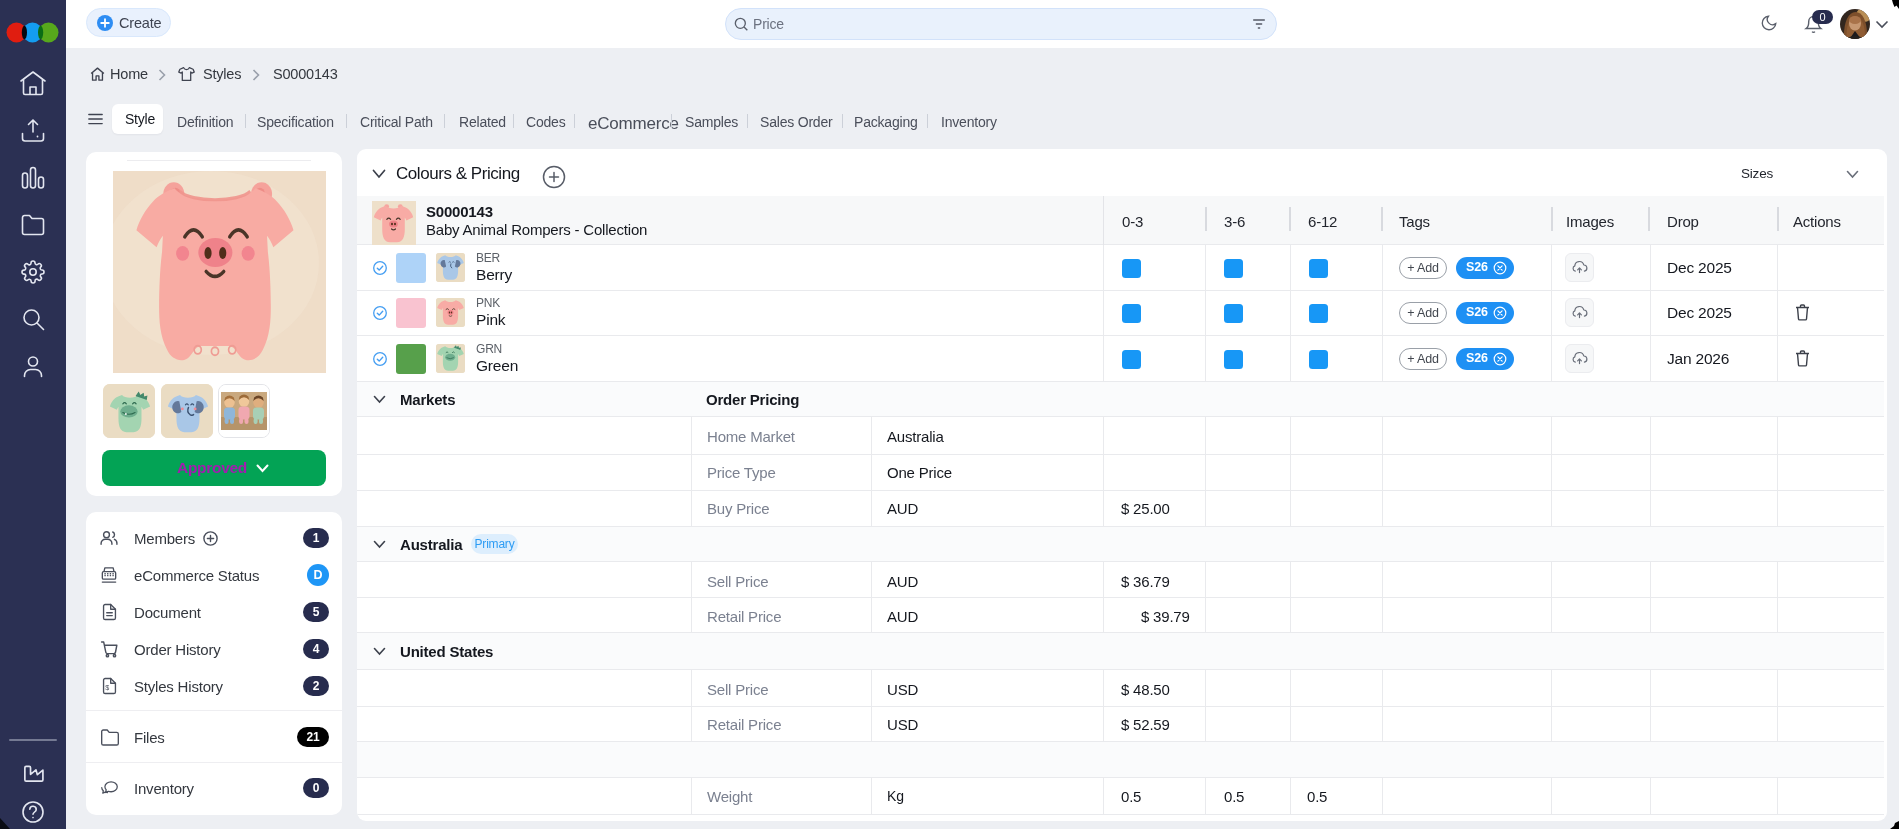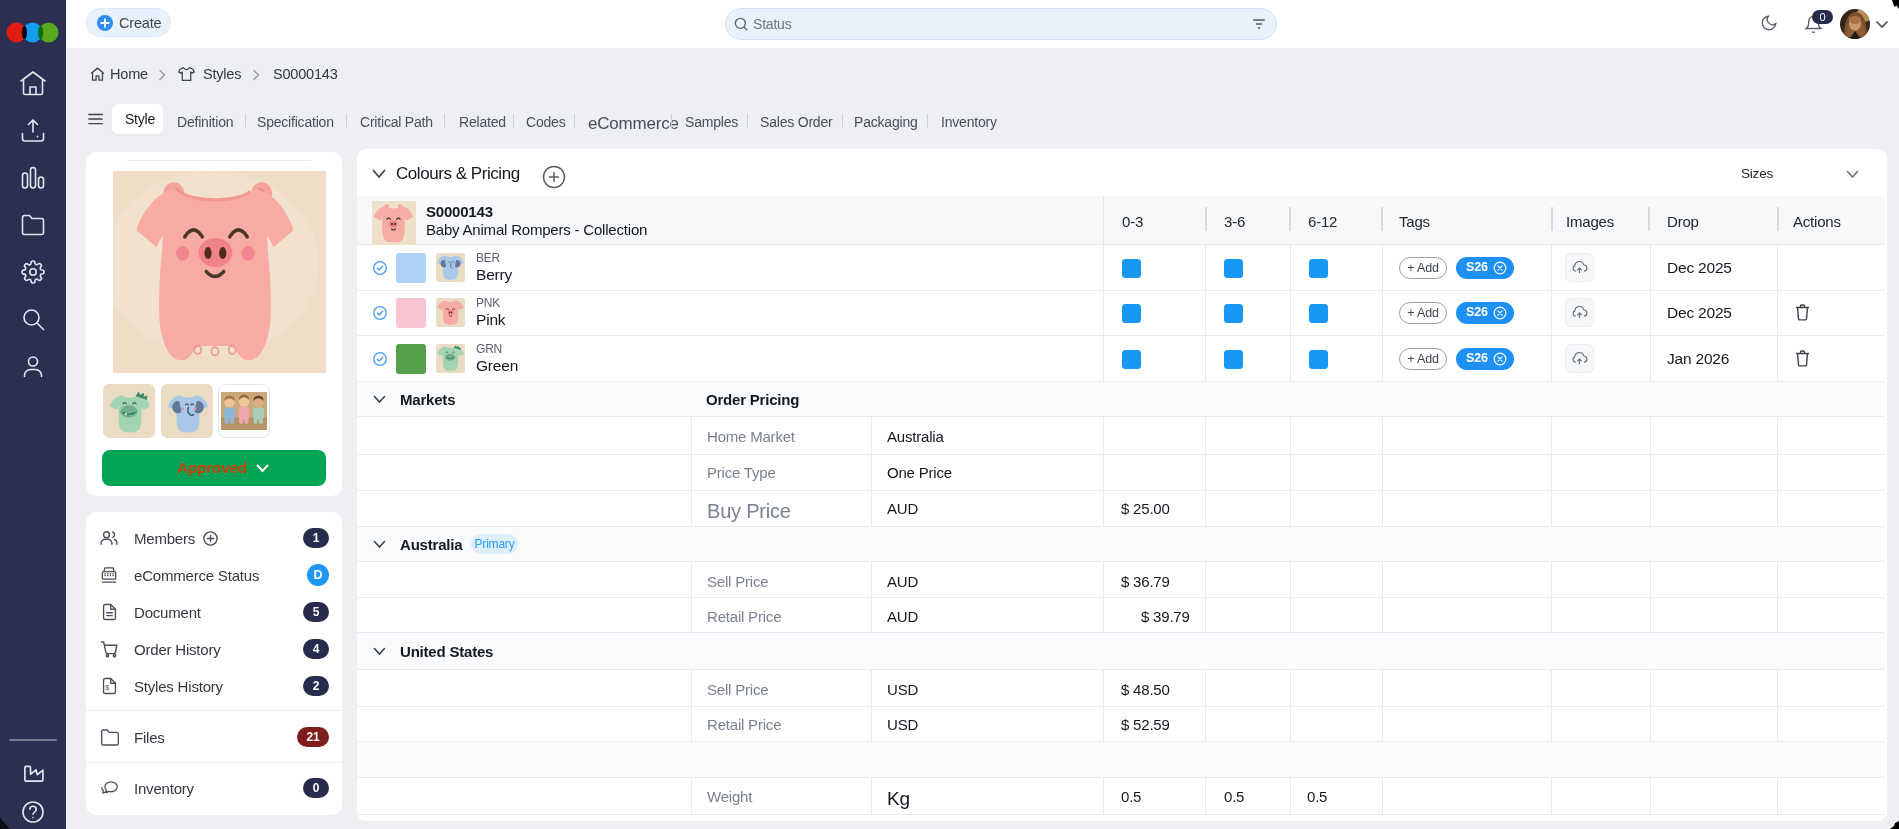--- a/index.html
+++ b/index.html
@@ -26,21 +26,21 @@
 <svg class="ic" style="left:100px;top:17.5px" width="10" height="10" viewBox="0 0 10 10">
       <path d="M5 1.2V8.8M1.2 5H8.8" stroke="#fff" stroke-width="1.8" stroke-linecap="round"></path>
     </svg>
 <div class="abs" style="left:119px;top:15px;font-size:14.5px;color:#3e4350">Create</div>
 
 <div class="abs" style="left:725px;top:8px;width:552px;height:32px;border-radius:16px;background:#e9f1fc;border:1px solid #d2e2fa"></div>
 <svg class="ic" style="left:733px;top:16px" width="16" height="16" viewBox="0 0 24 24" fill="none" stroke="#5a5f6b" stroke-width="2">
       <circle cx="11" cy="11" r="7.5"></circle>
       <path d="M21.5 21.5l-5-5"></path>
     </svg>
-<div class="abs" style="left:753px;top:16px;font-size:14px;color:#6c7280">Status</div>
+<div class="abs" style="left:753px;top:16px;font-size:14px;color:#6c7280">Price</div>
 <svg class="ic" style="left:1251px;top:16px" width="16" height="16" viewBox="0 0 24 24" fill="none" stroke="#555a66" stroke-width="2" stroke-linecap="round">
       <path d="M4 6h16M8 12h8M11 18h2"></path>
     </svg>
 
 <svg class="ic" style="left:1760px;top:14px" width="18" height="18" viewBox="0 0 24 24" fill="none" stroke="#5a5f6b" stroke-width="1.8">
       <path d="M21 12.8A9 9 0 1 1 11.2 3a7 7 0 0 0 9.8 9.8z"></path>
     </svg>
 
 <svg class="ic" style="left:1804px;top:15px" width="19" height="19" viewBox="0 0 24 24" fill="none" stroke="#5a5f6b" stroke-width="1.8">
       <path d="M18 8A6 6 0 0 0 6 8c0 7-3 9-3 9h18s-3-2-3-9"></path>
@@ -252,21 +252,21 @@
  <circle cx="39.5" cy="17.5" r="5.2" fill="#dfae7e"></circle>
  <path d="M34.3 16 q5.2-5.5 10.4 0 l-0.8-3.5 q-4.4-3.8-8.8 0 z" fill="#6b4526"></path>
  <rect x="34" y="22.5" width="11" height="12" rx="3.5" fill="#a8cfb5"></rect>
  <rect x="34.6" y="33" width="4" height="6" rx="2" fill="#a8cfb5"></rect>
  <rect x="40" y="33" width="4" height="6" rx="2" fill="#a8cfb5"></rect>
 </g>
 </svg>
 </div>
 
 <div class="abs" style="left:102px;top:450px;width:224px;height:36px;border-radius:8px;background:#03a355"></div>
-<div class="abs" style="left:102px;top:459px;width:224px;text-align:center;font-size:15.5px;font-weight:700;color:#c2410c;letter-spacing:-0.3px"><span style="margin-right:4px">Approved</span></div>
+<div class="abs" style="left:102px;top:459px;width:224px;text-align:center;font-size:15.5px;font-weight:700;color:#a21caf;letter-spacing:-0.3px"><span style="margin-right:4px">Approved</span></div>
 <svg class="ic" style="left:256px;top:464px" width="13" height="9" viewBox="0 0 13 9" fill="none" stroke="#fff" stroke-width="2" stroke-linecap="round">
       <path d="M1.5 1.5L6.5 7l5-5.5"></path>
     </svg>
 
 <div class="abs" style="left:86px;top:512px;width:256px;height:303px;background:#fff;border-radius:10px"></div>
 
 <svg class="ic" style="left:99px;top:528px" width="20" height="20" viewBox="0 0 24 24" fill="none" stroke="#4a4f5c" stroke-width="1.7" stroke-linecap="round">
       <circle cx="9" cy="8" r="3.5"></circle>
       <path d="M2.5 19.5v-1a5 5 0 0 1 5-5h3a5 5 0 0 1 5 5v1"></path>
       <path d="M16.5 4.8a3.5 3.5 0 0 1 0 6.4"></path>
@@ -310,21 +310,21 @@
       <text x="9" y="17.5" font-size="9" fill="#4a4f5c" stroke="none" font-family="Liberation Sans" text-anchor="middle">$</text>
     </svg>
 <div class="abs" style="left:134px;top:678px;font-size:15px;color:#34383f">Styles History</div>
 <div class="abs" style="left:303px;top:676px;width:26px;height:20px;border-radius:10px;background:#272c4e;color:#fff;font-size:12px;font-weight:700;text-align:center;line-height:20px">2</div>
 
 <div class="abs" style="left:86px;top:710px;width:256px;height:1px;background:#eeeef1"></div>
 <svg class="ic" style="left:100px;top:728px" width="20" height="19" viewBox="0 0 24 24" fill="none" stroke="#4a4f5c" stroke-width="1.7" stroke-linejoin="round">
       <path d="M1.5 4.5a2 2 0 0 1 2-2h5l2.5 3h9.5a2 2 0 0 1 2 2v12a2 2 0 0 1-2 2h-17a2 2 0 0 1-2-2z"></path>
     </svg>
 <div class="abs" style="left:134px;top:729px;font-size:15px;color:#34383f">Files</div>
-<div class="abs" style="left:297px;top:727px;width:32px;height:20px;border-radius:10px;background:#7f1d1d;color:#fff;font-size:12px;font-weight:700;text-align:center;line-height:20px">21</div>
+<div class="abs" style="left:297px;top:727px;width:32px;height:20px;border-radius:10px;background:#000000;color:#fff;font-size:12px;font-weight:700;text-align:center;line-height:20px">21</div>
 
 <div class="abs" style="left:86px;top:762px;width:256px;height:1px;background:#eeeef1"></div>
 <svg class="ic" style="left:99px;top:779px" width="21" height="19" viewBox="0 0 24 24" fill="none" stroke="#4a4f5c" stroke-width="1.6" stroke-linejoin="round">
       <path d="M14 3.5c4.2 0 7.8 2.8 7.8 6.3 0 3.6-3.6 6.3-7.8 6.3-1.2 0-2.4-.2-3.4-.6l-3.6 1.6.8-3.5c-1-1-1.6-2.4-1.6-3.8 0-3.5 3.6-6.3 7.8-6.3z"></path>
       <path d="M2.2 10.8c0 1.6.8 3.1 2 4.1l-.7 3 3.1-1.3c.9.3 1.9.5 3 .5" stroke-linecap="round"></path>
     </svg>
 <div class="abs" style="left:134px;top:780px;font-size:15px;color:#34383f">Inventory</div>
 <div class="abs" style="left:303px;top:778px;width:26px;height:20px;border-radius:10px;background:#272c4e;color:#fff;font-size:12px;font-weight:700;text-align:center;line-height:20px">0</div>
 
 <div id="rightcard" class="abs" style="left:357px;top:149px;width:1530px;height:672px;background:#fff;border-radius:9px;overflow:hidden">
@@ -558,21 +558,21 @@
   <svg class="ic" style="left:16px;top:246px" width="13" height="9" viewBox="0 0 13 9" fill="none" stroke="#3c414c" stroke-width="1.6" stroke-linecap="round">
         <path d="M1.5 1.5L6.5 7l5-5.5"></path>
       </svg>
   <div class="abs" style="left:43px;top:242px;font-size:15px;font-weight:600;color:#15181f">Markets</div>
   <div class="abs" style="left:349px;top:242px;font-size:15px;font-weight:600;color:#15181f">Order Pricing</div>
 
   <div class="abs" style="left:350px;top:279px;font-size:15px;color:#7b8190">Home Market</div>
   <div class="abs" style="left:530px;top:279px;font-size:15px;color:#15181f">Australia</div>
   <div class="abs" style="left:350px;top:315px;font-size:15px;color:#7b8190">Price Type</div>
   <div class="abs" style="left:530px;top:315px;font-size:15px;color:#15181f">One Price</div>
-  <div class="abs" style="left:350px;top:351px;font-size:20px;color:#7b8190">Buy Price</div>
+  <div class="abs" style="left:350px;top:351px;font-size:15px;color:#7b8190">Buy Price</div>
   <div class="abs" style="left:530px;top:351px;font-size:15px;color:#15181f">AUD</div>
   <div class="abs" style="left:764px;top:351px;font-size:15px;color:#15181f">$ 25.00</div>
 
   <svg class="ic" style="left:16px;top:391px" width="13" height="9" viewBox="0 0 13 9" fill="none" stroke="#3c414c" stroke-width="1.6" stroke-linecap="round">
         <path d="M1.5 1.5L6.5 7l5-5.5"></path>
       </svg>
   <div class="abs" style="left:43px;top:387px;font-size:15px;font-weight:600;color:#15181f">Australia</div>
   <div class="abs" style="left:114px;top:385px;width:47px;height:20px;border-radius:10px;background:#ddeefd;color:#2d9cf4;font-size:12px;text-align:center;line-height:20px">Primary</div>
   <div class="abs" style="left:350px;top:424px;font-size:15px;color:#7b8190">Sell Price</div>
   <div class="abs" style="left:530px;top:424px;font-size:15px;color:#15181f">AUD</div>
@@ -586,21 +586,21 @@
       </svg>
   <div class="abs" style="left:43px;top:494px;font-size:15px;font-weight:600;color:#15181f">United States</div>
   <div class="abs" style="left:350px;top:532px;font-size:15px;color:#7b8190">Sell Price</div>
   <div class="abs" style="left:530px;top:532px;font-size:15px;color:#15181f">USD</div>
   <div class="abs" style="left:764px;top:532px;font-size:15px;color:#15181f">$ 48.50</div>
   <div class="abs" style="left:350px;top:567px;font-size:15px;color:#7b8190">Retail Price</div>
   <div class="abs" style="left:530px;top:567px;font-size:15px;color:#15181f">USD</div>
   <div class="abs" style="left:764px;top:567px;font-size:15px;color:#15181f">$ 52.59</div>
 
   <div class="abs" style="left:350px;top:639px;font-size:15px;color:#7b8190">Weight</div>
-  <div class="abs" style="left:530px;top:639px;font-size:19px;color:#15181f">Kg</div>
+  <div class="abs" style="left:530px;top:639px;font-size:14px;color:#15181f">Kg</div>
   <div class="abs" style="left:764px;top:639px;font-size:15px;color:#15181f">0.5</div>
   <div class="abs" style="left:867px;top:639px;font-size:15px;color:#15181f">0.5</div>
   <div class="abs" style="left:950px;top:639px;font-size:15px;color:#15181f">0.5</div>
 </div>
 
 <svg class="ic" style="left:1891px;top:0" width="8" height="9" viewBox="0 0 8 9">
       <path d="M1 0h7v9L5.5 5.5 3.5 7 2 3.5z" fill="#000"></path>
     </svg>
 <svg class="ic" style="left:1890px;top:821px" width="9" height="8" viewBox="0 0 9 8">
       <path d="M9 8H0L4 5 5 2 9 0z" fill="#000" transform="translate(0,0)"></path>

